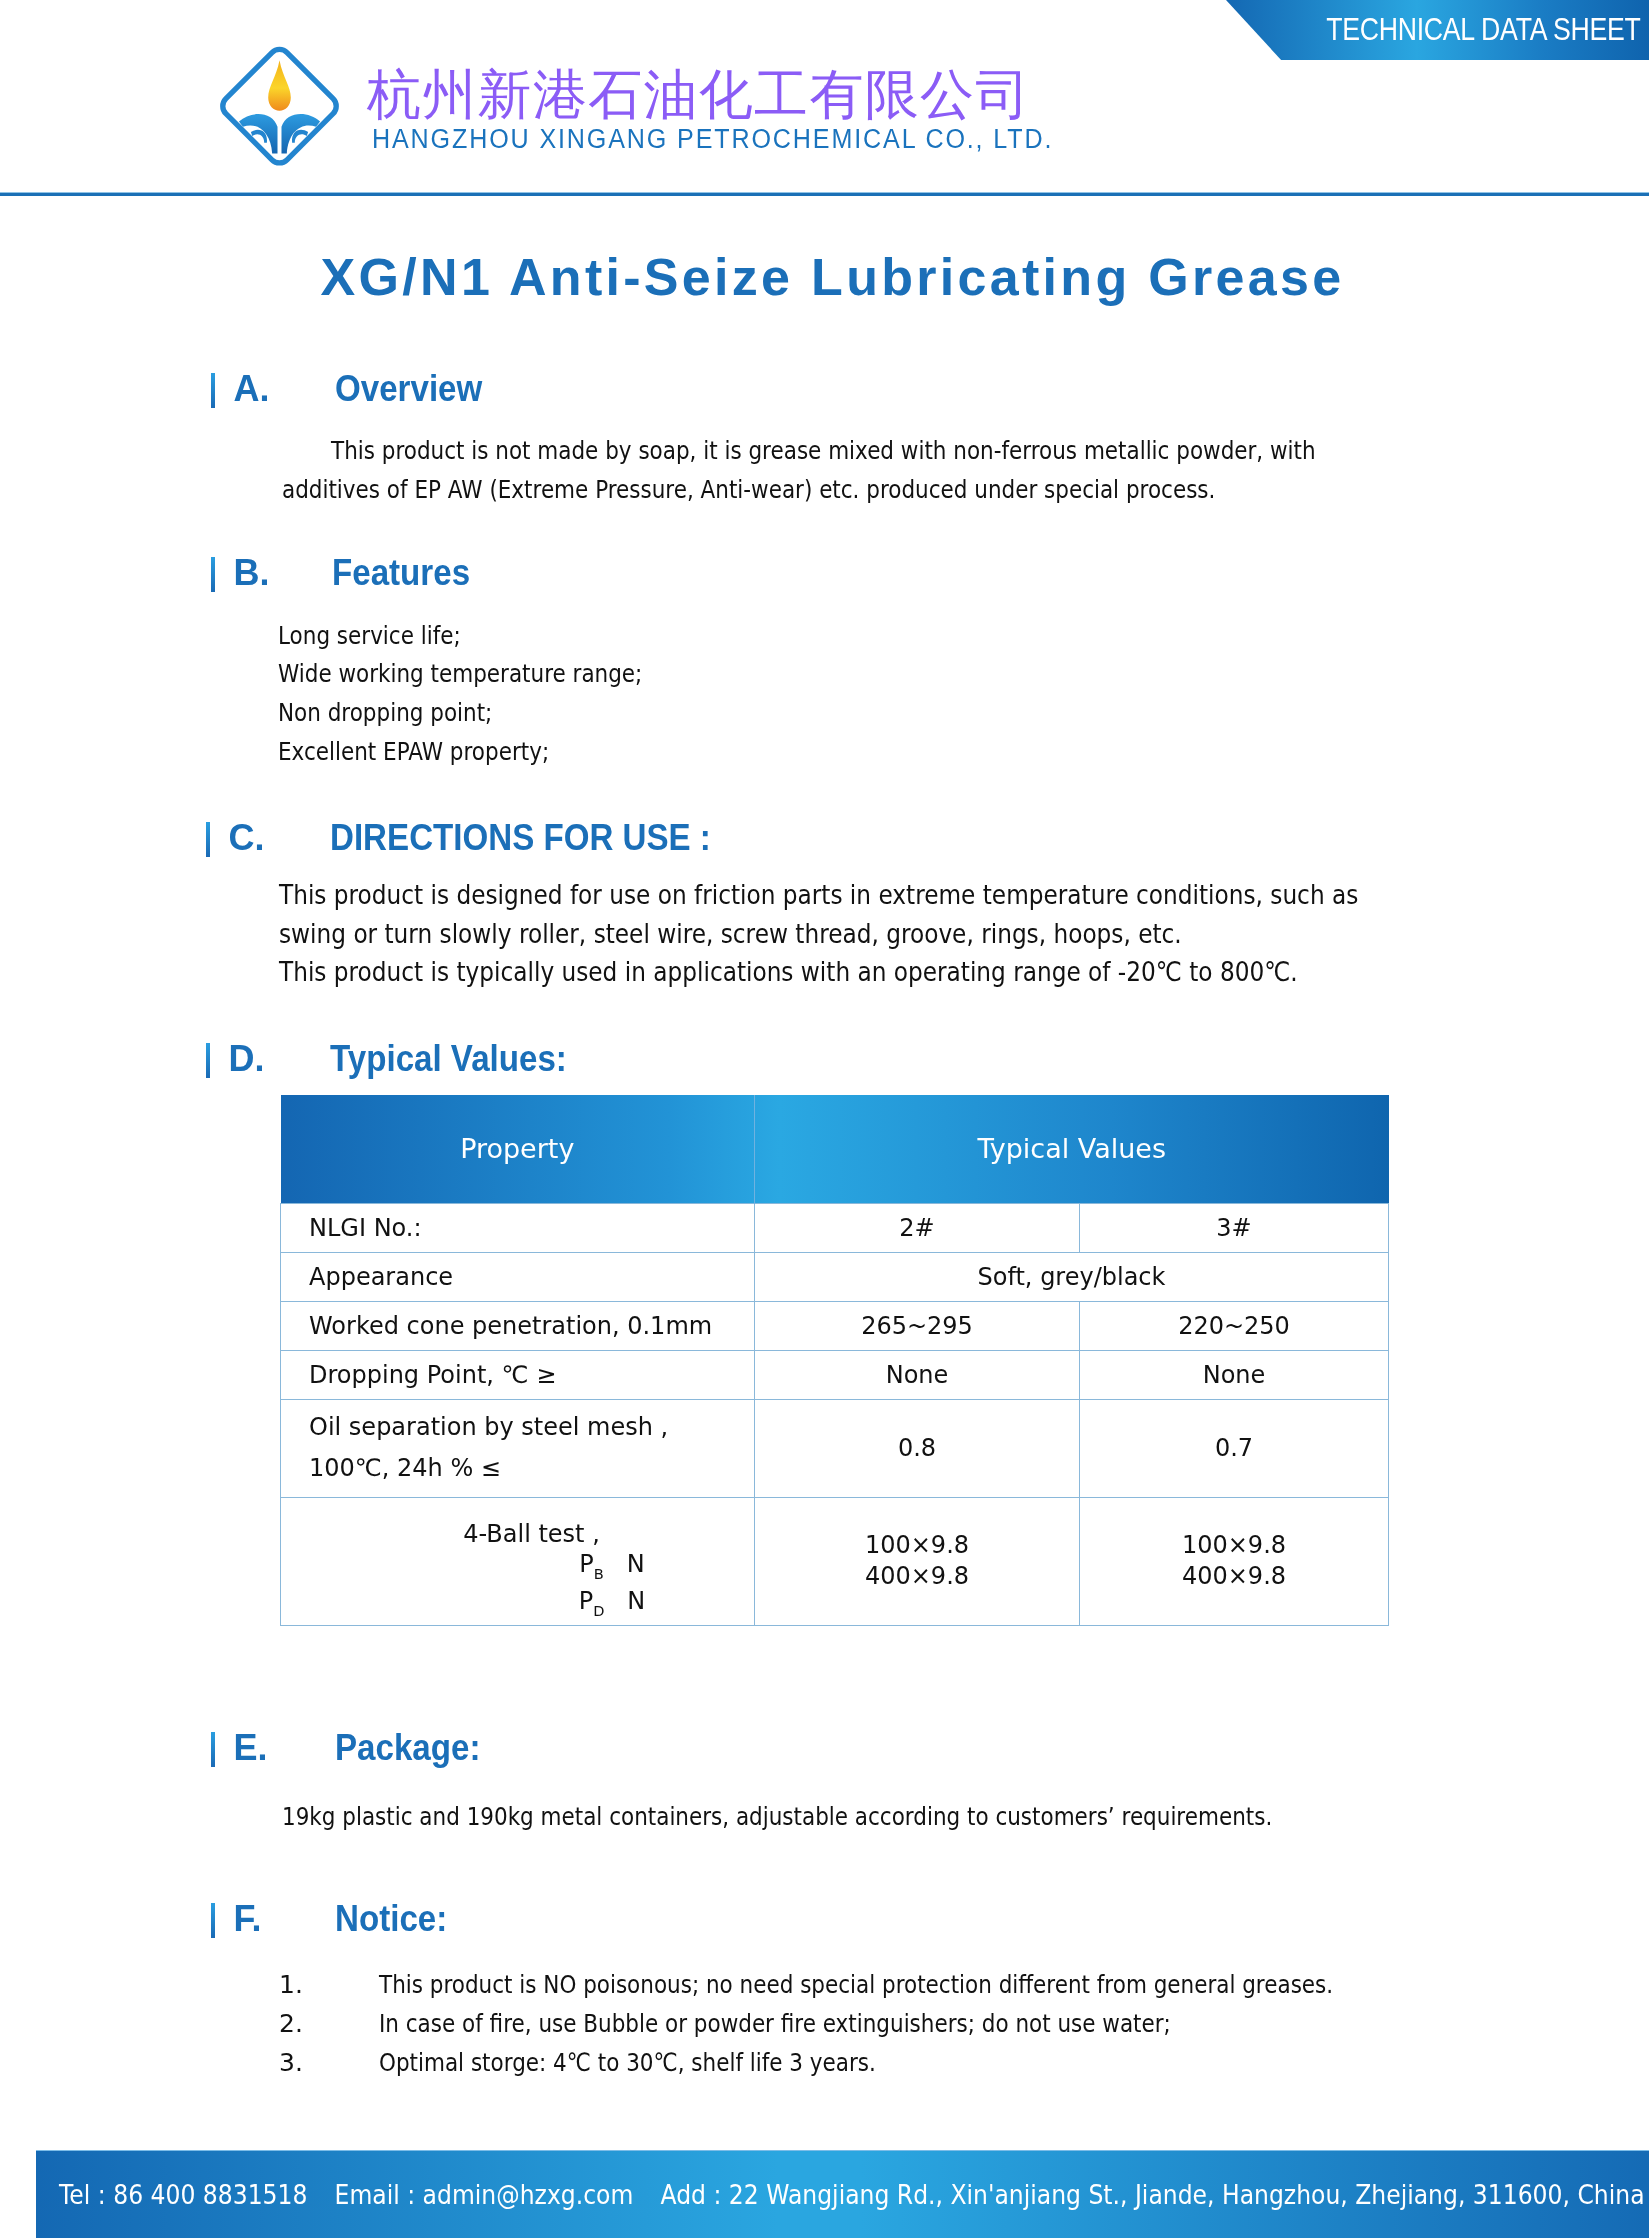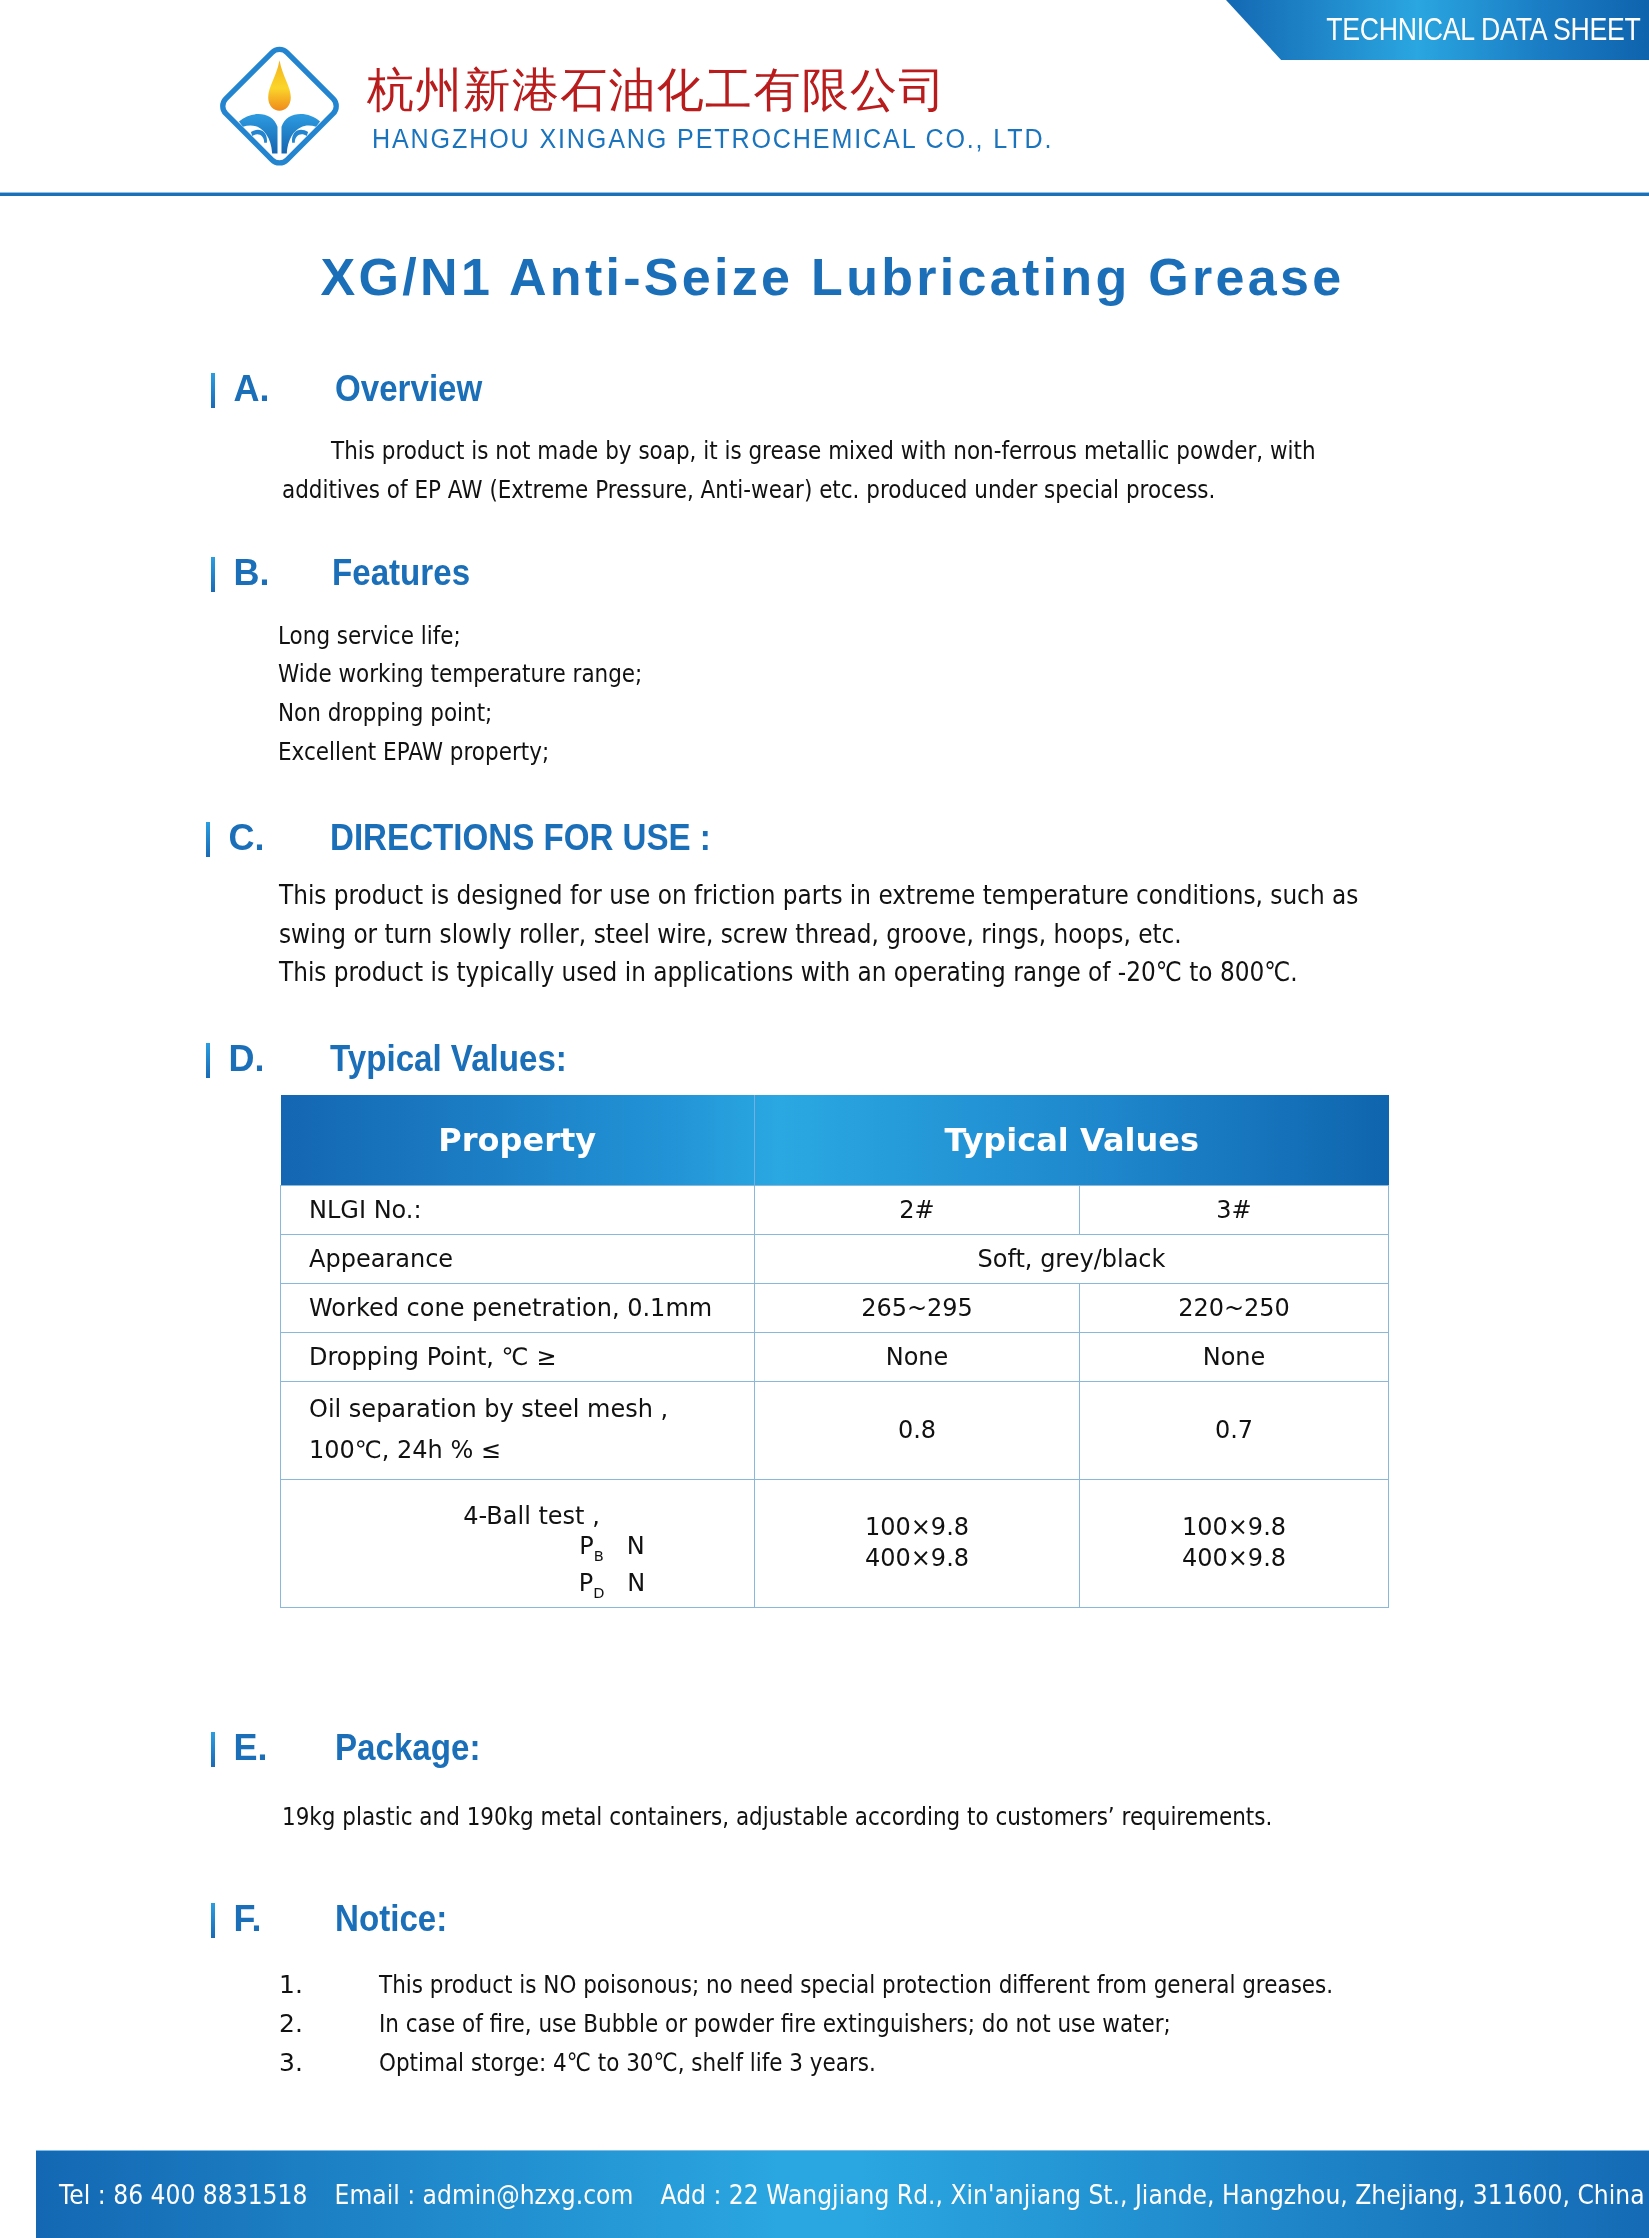--- a/index.html
+++ b/index.html
@@ -12,22 +12,22 @@
     background: linear-gradient(90deg, #1468b3 0%, #2aa6e0 45%, #1a7cc4 75%, #0f63ad 100%);
     clip-path: polygon(0 0, 100% 0, 100% 100%, 13% 100%);
   }
   .tds-ribbon span {
     position: absolute; right: 9.3px; top: 12px; color: #fff;
     font-size: 31px; font-family: "Liberation Sans", sans-serif; letter-spacing: -0.3px;
     transform: scaleX(0.86); transform-origin: right center; white-space: nowrap;
   }
   .logo { position: absolute; left: 211px; top: 39px; width: 137px; height: 133px; }
   .company-cn {
-    position: absolute; left: 367px; top: 59px; color: #b91c1c;
-    font-size: 47px; font-family: Liberation Serif, serif; letter-spacing: 1.3px; white-space: nowrap;
+    position: absolute; left: 367px; top: 59px; color: #8b5cf6;
+    font-size: 54px; font-family: Liberation Serif, serif; letter-spacing: 1.3px; white-space: nowrap;
   }
   .company-en {
     position: absolute; left: 372px; top: 124px; color: #1a73bd;
     font-size: 27px; letter-spacing: 2px; white-space: nowrap;
     transform: scaleX(0.93); transform-origin: left center;
   }
   .header-rule { position: absolute; left: 0; top: 192px; width: 1649px; height: 4px; background: #1b70b6; border-top: 0.7px solid #8fc3e6; }
 
   
   .doc-title {
@@ -41,21 +41,21 @@
   .sec-head .letter { position: absolute; left: 22.6px; top: 0; font-size: 36px; }
   .sec-head .title { position: absolute; left: 122px; top: 0; font-size: 36px; transform: scaleX(0.92); transform-origin: left center; }
 
   .body-text { position: absolute; font-size: 25px; line-height: 39px; color: #111; white-space: nowrap; font-family: "DejaVu Sans", sans-serif; transform-origin: left top; }
   .body-text.cond { transform: scaleX(0.86); }
 
   
   .tv-table { position: absolute; left: 280px; top: 1095px; width: 1109px; border-collapse: collapse; font-family: "DejaVu Sans", sans-serif; font-size: 24px; color: #111; }
   .tv-table td, .tv-table th { border: 1.3px solid #8ab8da; vertical-align: middle; }
   .tv-table th {
-    height: 90px; color: #fff; font-weight: bold; font-size: 32px; border: none;
+    height: 108px; color: #fff; font-weight: normal; font-size: 27px; border: none;
   }
   .tv-table thead tr { background: linear-gradient(90deg, #1466b2 0%, #2293d6 35%, #2aa8e2 45%, #1e86cc 75%, #0f65ae 100%); }
   .tv-table thead th.h-prop { border-right: 1.3px solid #6fb2e0; }
   .tv-table td.prop { padding-left: 28px; text-align: left; width: 474px; margin-top: 20px; }
   .tv-table td.val { text-align: center; }
   .tv-table td.v1 { width: 325px; }
   .sub { font-size: 14.6px; vertical-align: -6.7px; }
   .indent-1 { padding-left: 44px; display: block; }
   .indent-r { display: block; text-align: left; padding-right: 35px; }
   .pb-line { display: block; padding-left: 161px; line-height: 28px; }

